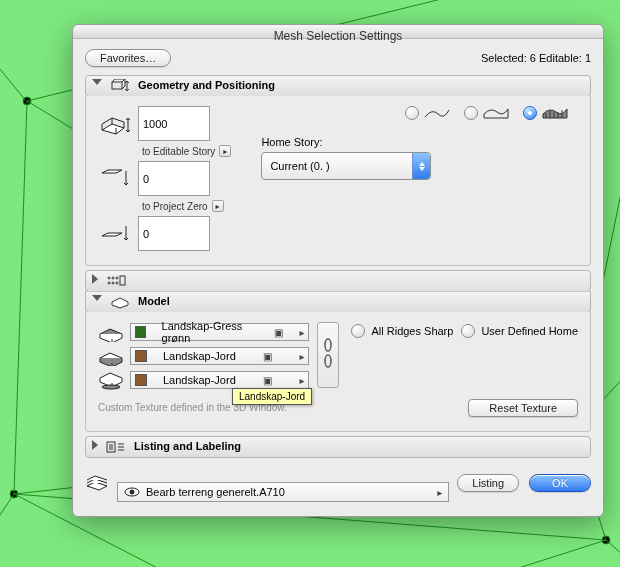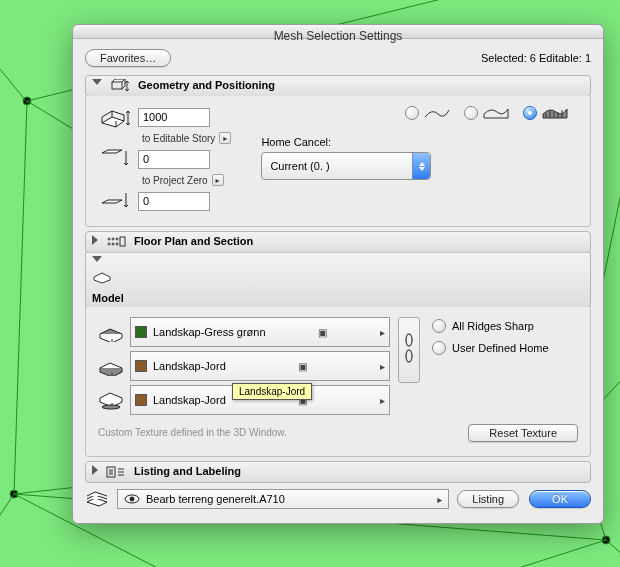--- a/index.html
+++ b/index.html
@@ -54,21 +54,21 @@
   }
   .section-head {
     display: flex;
     background: linear-gradient(#f3f3f3,#dedede);
     border: 1px solid #b5b5b5;
     border-radius: 4px;
     padding: 3px 6px;
     margin-bottom: 4px;
     gap: 8px;
   }
-  .section-head.top-connected { border-top-left-radius: 0; border-top-right-radius: 0; margin-top: -5px; border-top: 1px solid #c9c9c9; flex-direction: column; }
+  .section-head.top-connected { border-top-left-radius: 0; border-top-right-radius: 0; margin-top: -5px; border-top: 1px solid #c9c9c9; }
   .disclosure {
     width: 0; height: 0;
     border-left: 5px solid transparent;
     border-right: 5px solid transparent;
     display: inline-block;
   }
   .disclosure.closed { border-left: 6px solid #5c5c5c; border-top: 5px solid transparent; border-bottom: 5px solid transparent; border-right: none; }
   .disclosure.open { border-top: 6px solid #5c5c5c; }
   .head-icon { width: 20px; height: 14px; display: inline-block; }
   .section-body {
@@ -79,21 +79,21 @@
     padding: 10px 12px 14px 12px;
     margin-top: -5px;
     margin-bottom: 4px;
     position: relative;
   }
   .geo-grid { display: flex; gap: 30px; }
   .geo-left { display: flex; flex-direction: column; gap: 4px; }
   .geo-row { display: flex; align-items: center; gap: 6px; }
   .geo-icon { width: 34px; height: 22px; display:flex; align-items:center; justify-content:center; }
   input[type=text].num {
-    width: 72px; height: 19px;
+    width: 72px; height: 35px;
     border: 1px solid #9a9a9a;
     background: white;
     padding: 1px 4px;
     font-size: 11px;
   }
   .sublabel { font-size: 10px; color: #333; margin-left: 44px; display:flex; align-items:center; gap:4px; }
   .popup-arrow {
     width: 12px; height: 12px;
     border: 1px solid #a0a0a0;
     border-radius: 2px;
@@ -142,47 +142,47 @@
   }
   .sel-arrows::before { border-bottom:4px solid #fff; }
   .sel-arrows::after { border-top:4px solid #fff; }
   .model-body { display:flex; gap:8px; align-items:flex-start; }
   .material-list { flex:1; }
   .material-row { display:flex; align-items:center; gap:6px; margin-bottom:4px; }
   .mat-icon { width:26px; height:20px; }
   .mat-pick {
     flex:1; display:flex; align-items:center;
     border: 1px solid #999; background: linear-gradient(#fcfcfc,#ececec);
-    height: 30px; padding: 0 4px; gap:6px;
+    height: 18px; padding: 0 4px; gap:16px;
     font-size: 11px;
   }
   .swatch { width:12px; height:12px; border:1px solid #555; }
   .link-icon, .small-arrow { margin-left:auto; font-size:10px; color:#444; }
   .chain-box {
     width: 22px; height: 66px;
     border: 1px solid #aaa; border-radius:3px;
     background: linear-gradient(#f7f7f7,#e6e6e6);
     display:flex; align-items:center; justify-content:center;
   }
-  .ridges { display:flex; flex-direction:column; gap:8px; padding: 2px 0 0 4px; min-width:150px;}
+  .ridges { display:flex; flex-direction:row; gap:8px; padding: 2px 0 0 4px; min-width:150px;}
   .ridge-row { display:flex; align-items:center; gap:6px; font-size:11px; }
   .custom-note { color:#8f8f8f; font-size:10px; margin-top:8px; }
   .reset-row { display:flex; justify-content:flex-end; margin-top: -14px; }
   .tooltip {
     position:absolute; left:146px; top:76px;
     background: #ffffb0; border:1px solid #555;
     padding: 2px 6px; font-size:10px; color:#000;
     box-shadow: 1px 1px 3px rgba(0,0,0,0.3);
     z-index: 5;
   }
   .bottom-row { display:flex; align-items:center; gap:8px; margin-top:6px; }
   .layer-pick {
     flex:1; display:flex; align-items:center; gap:6px;
     border:1px solid #999; background:linear-gradient(#fcfcfc,#ececec);
-    height:20px; padding: 0 6px; font-size:11px;
+    height:20px; padding: 0 6px; font-size:11px;margin-top:18px;
   }
   .btn-row { display:flex; gap:10px; margin-left:auto; }
   svg { display:block; }
 </style>
 </head>
 <body>
 
 <svg class="bg-lines" width="620" height="567">
   <g stroke="#1b8f1b" stroke-width="1" fill="none">
     <circle cx="27" cy="101" r="4" fill="#000"></circle>
@@ -286,21 +286,21 @@
               <span class="rshape"><svg width="26" height="14">
                     <path d="M1 12 L1 8 Q8 1 14 6 T25 3 L25 12 Z" stroke="#333" fill="none"></path>
                   </svg></span></span>
             <span><span class="aqua-radio checked"></span>
               <span class="rshape"><svg width="26" height="14">
                     <path d="M1 12 L1 8 Q8 1 14 6 T25 3 L25 12 Z" stroke="#333" fill="#333" fill-opacity="0.55"></path>
               <path d="M4 12 v-5 M8 12 v-7 M12 12 v-6 M16 12 v-6 M20 12 v-8" stroke="#333"></path>
                   </svg></span></span>
           </div>
           <div style="margin-top:14px;">
-            <div style="margin-bottom:4px;">Home Cancel:</div>
+            <div style="margin-bottom:4px;">Home Story:</div>
             <div class="select">
               <span>Current (0. )</span>
               <span class="sel-arrows"></span>
             </div>
           </div>
         </div>
       </div>
     </div>
 
     <div class="section-head">
@@ -311,21 +311,20 @@
           <circle cx="3" cy="4" r="1"></circle>
               <circle cx="7" cy="4" r="1"></circle>
               <circle cx="11" cy="4" r="1"></circle>
           <circle cx="3" cy="9" r="1"></circle>
               <circle cx="7" cy="9" r="1"></circle>
               <circle cx="11" cy="9" r="1"></circle>
           <rect x="14" y="2" width="5" height="9"></rect>
         </g>
           </svg>
       </span>
-      <b>Floor Plan and Section</b>
     </div>
 
     <div class="section-head top-connected">
       <span class="disclosure open"></span>
       <span class="head-icon">
         <svg width="20" height="14">
             <g stroke="#333" fill="#fff">
           <path d="M2 10 L10 6 L18 10 L10 13 Z"></path>
               <path d="M2 10 L2 7 L10 3 L18 7 L18 10"></path>
         </g>

